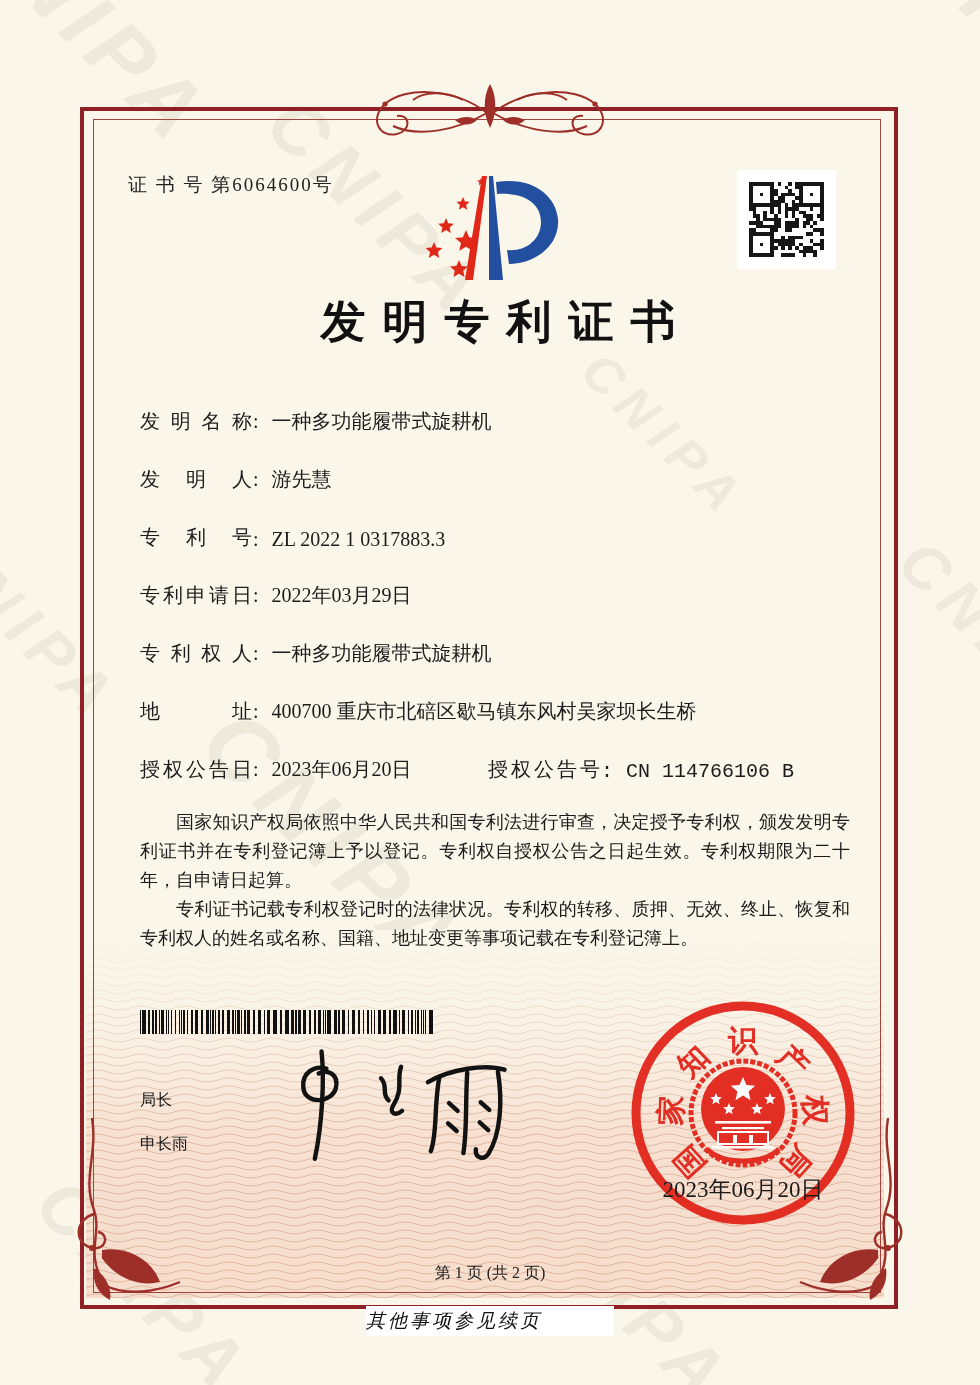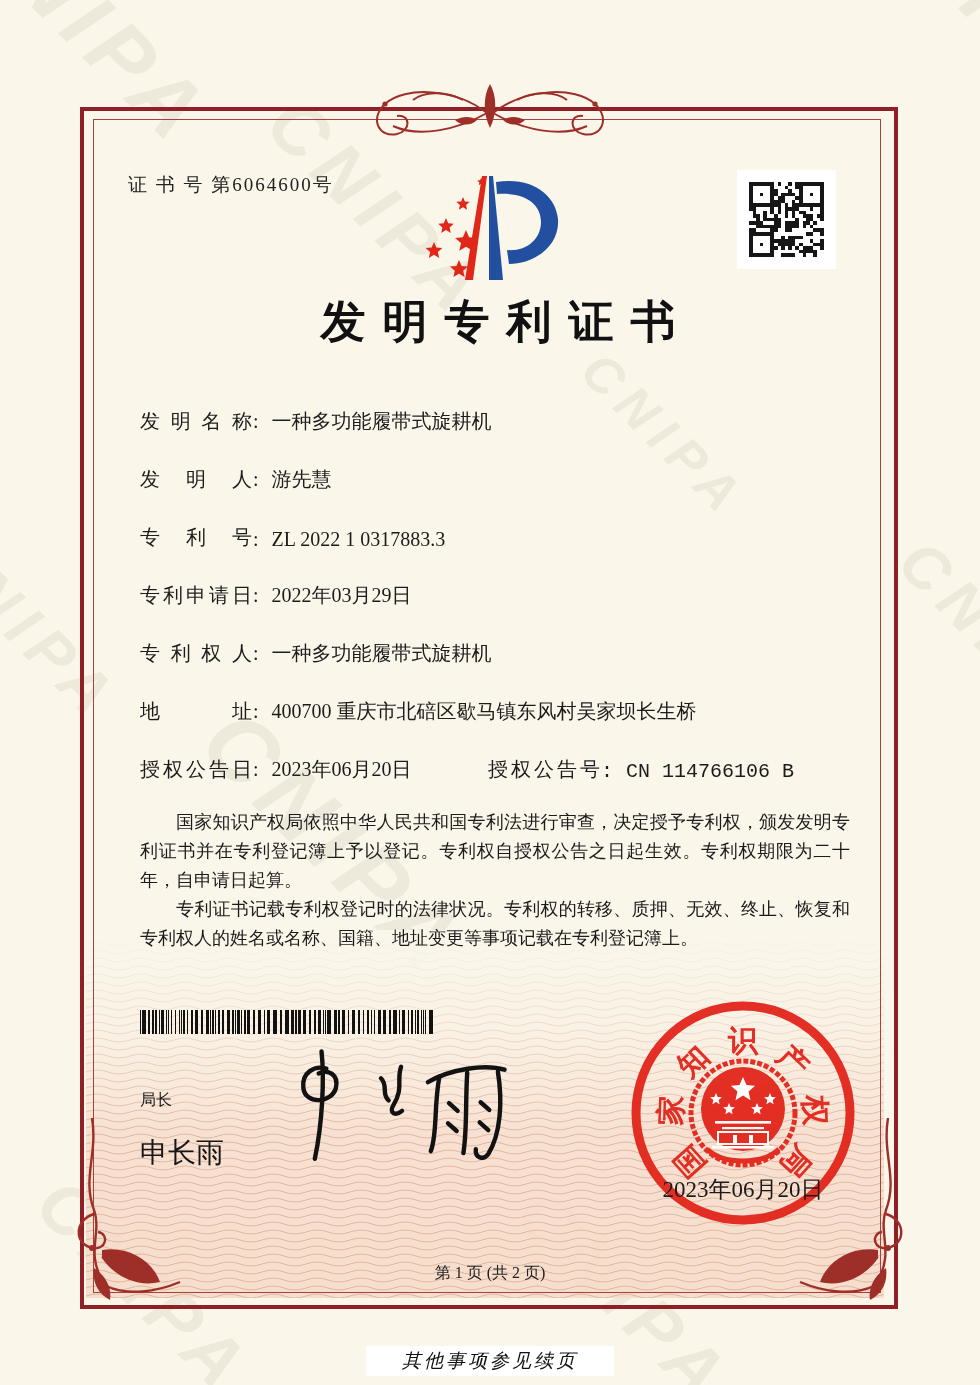--- a/index.html
+++ b/index.html
@@ -50,32 +50,32 @@
 
   
   .paras{position:absolute;left:140px;top:808px;width:710px;z-index:4;color:#1b1b1b;}
   .paras p{margin:0;font-size:18px;line-height:29px;text-indent:2em;text-align:justify;}
 
   
   .barcode{position:absolute;left:140px;top:1010px;z-index:4;}
   .official-title{position:absolute;left:140px;top:1090px;z-index:4;
       font-family:"Liberation Sans","DejaVu Sans",sans-serif;font-size:16px;color:#161616;}
   .official-name{position:absolute;left:140px;top:1134px;z-index:4;
-      font-family:"Liberation Sans","DejaVu Sans",sans-serif;font-size:28px;color:#161616;}
+      font-family:"Liberation Sans","DejaVu Sans",sans-serif;font-size:16px;color:#161616;}
   .signature{position:absolute;left:288px;top:1046px;z-index:4;}
 
   
   .seal{position:absolute;left:626px;top:996px;z-index:5;opacity:0.95;}
   .seal text{font-family:"Liberation Serif","DejaVu Serif",serif;}
 
   
   .page-info{position:absolute;left:0;top:1263px;width:980px;text-align:center;z-index:4;
       font-size:16px;color:#222;}
   .cont-strip{position:absolute;left:366px;top:1306px;width:248px;height:30px;background:#ffffff;
-      z-index:4;display:flex;align-items:center;justify-content:center;margin-top:40px;}
+      z-index:4;display:flex;align-items:center;justify-content:flex-start;}
   .cont-strip span{font-size:19px;color:#111;letter-spacing:3px;font-style:italic;}
 </style>
 </head>
 <body>
 
 <div class="page">
 
   <div class="wm wm1">CNIPA</div>
   <div class="wm wm2">CNIPA</div>
   <div class="wm wm0">CNIPA</div>

